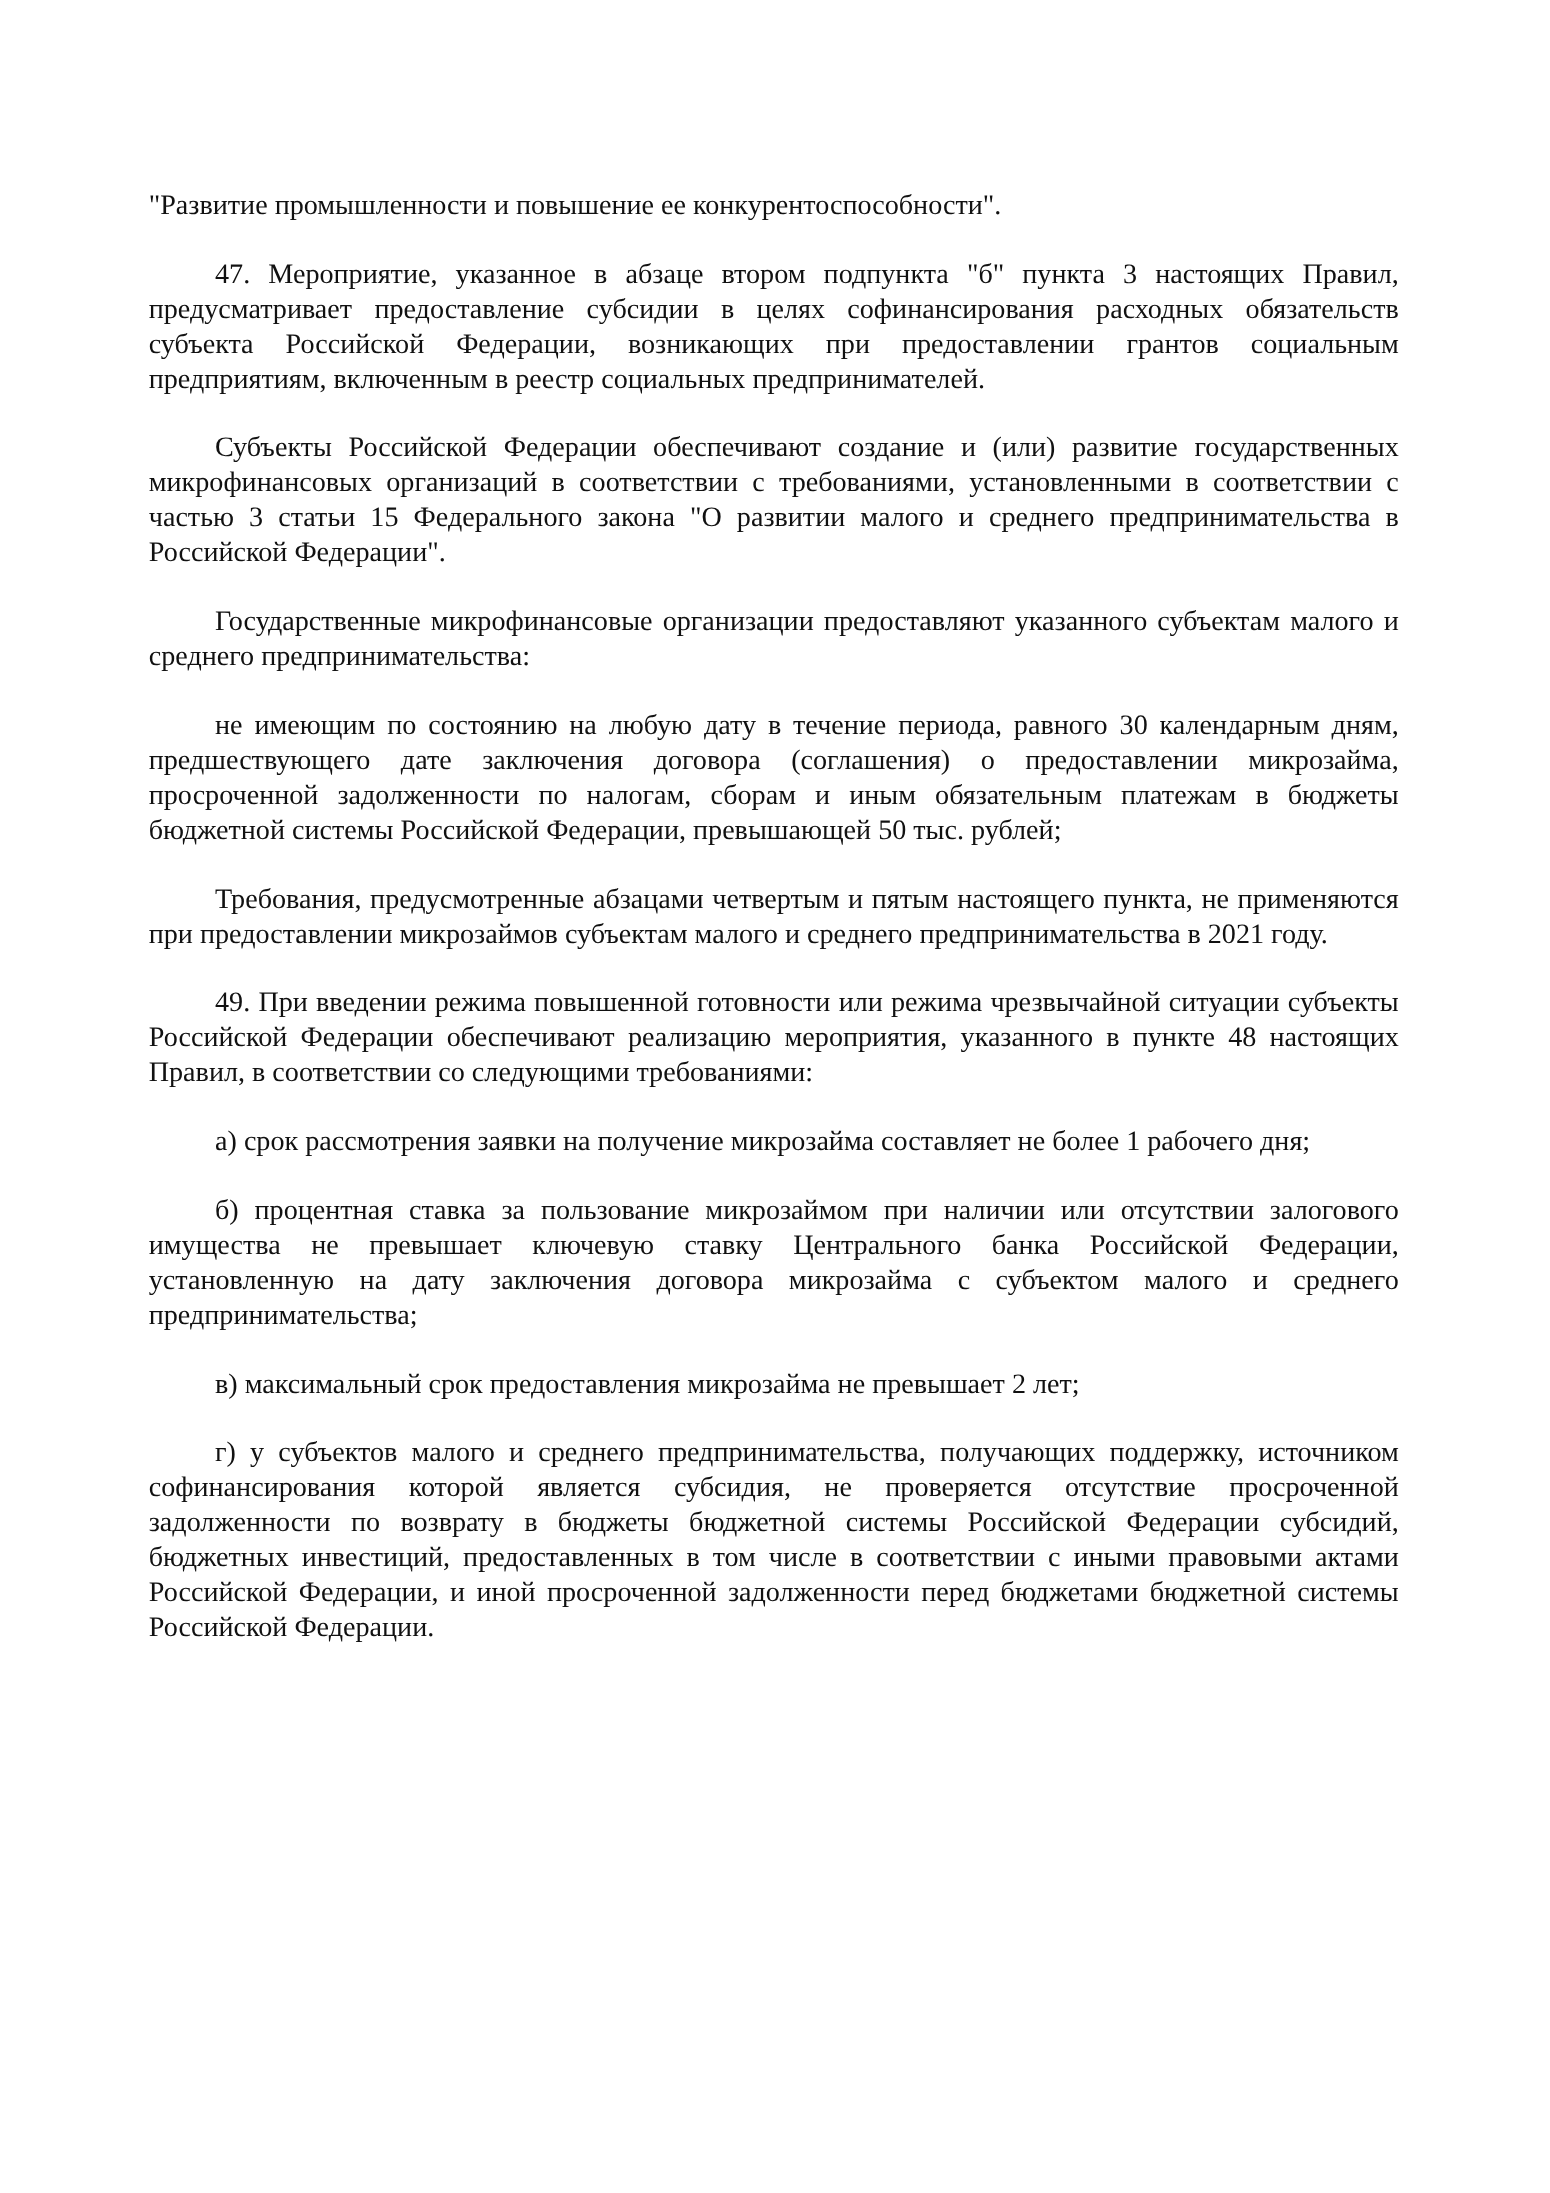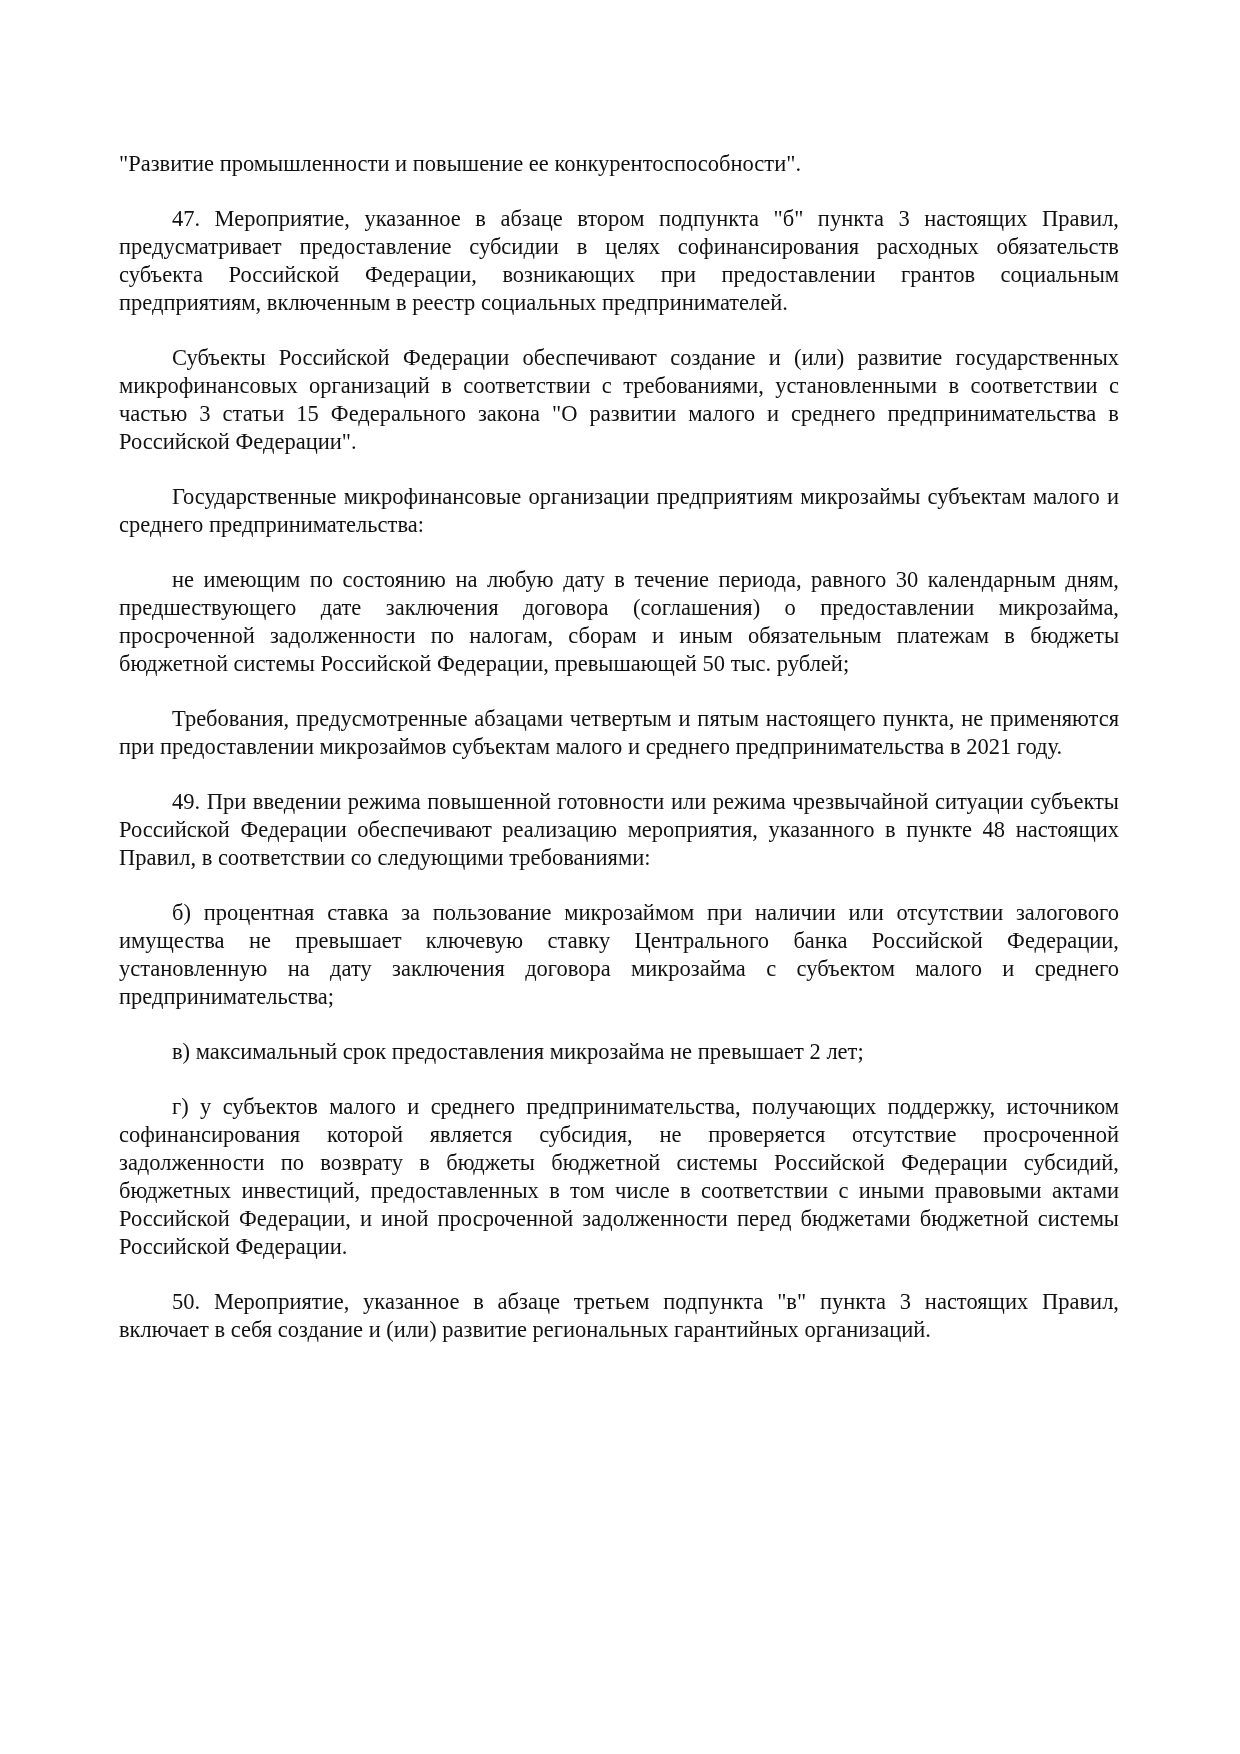--- a/index.html
+++ b/index.html
@@ -12,21 +12,21 @@
   .p { margin: 0 0 27px 0; text-align: justify; text-indent: 0; }
   .p.ind { text-indent: 53px; }
 </style>
 </head>
 <body>
 
 <div class="page">
   <p class="p">"Развитие промышленности и повышение ее конкурентоспособности".</p>
   <p class="p ind">47. Мероприятие, указанное в абзаце втором подпункта "б" пункта 3 настоящих Правил, предусматривает предоставление субсидии в целях софинансирования расходных обязательств субъекта Российской Федерации, возникающих при предоставлении грантов социальным предприятиям, включенным в реестр социальных предпринимателей.</p>
   <p class="p ind">Субъекты Российской Федерации обеспечивают создание и (или) развитие государственных микрофинансовых организаций в соответствии с требованиями, установленными в соответствии с частью 3 статьи 15 Федерального закона "О развитии малого и среднего предпринимательства в Российской Федерации".</p>
-  <p class="p ind">Государственные микрофинансовые организации предприятиям микрозаймы субъектам малого и среднего предпринимательства:</p>
+  <p class="p ind">Государственные микрофинансовые организации предоставляют указанного субъектам малого и среднего предпринимательства:</p>
   <p class="p ind">не имеющим по состоянию на любую дату в течение периода, равного 30 календарным дням, предшествующего дате заключения договора (соглашения) о предоставлении микрозайма, просроченной задолженности по налогам, сборам и иным обязательным платежам в бюджеты бюджетной системы Российской Федерации, превышающей 50 тыс. рублей;</p>
   <p class="p ind">Требования, предусмотренные абзацами четвертым и пятым настоящего пункта, не применяются при предоставлении микрозаймов субъектам малого и среднего предпринимательства в 2021 году.</p>
   <p class="p ind">49. При введении режима повышенной готовности или режима чрезвычайной ситуации субъекты Российской Федерации обеспечивают реализацию мероприятия, указанного в пункте 48 настоящих Правил, в соответствии со следующими требованиями:</p>
+  <p class="p ind">а) срок рассмотрения заявки на получение микрозайма составляет не более 1 рабочего дня;</p>
   <p class="p ind">б) процентная ставка за пользование микрозаймом при наличии или отсутствии залогового имущества не превышает ключевую ставку Центрального банка Российской Федерации, установленную на дату заключения договора микрозайма с субъектом малого и среднего предпринимательства;</p>
   <p class="p ind">в) максимальный срок предоставления микрозайма не превышает 2 лет;</p>
   <p class="p ind">г) у субъектов малого и среднего предпринимательства, получающих поддержку, источником софинансирования которой является субсидия, не проверяется отсутствие просроченной задолженности по возврату в бюджеты бюджетной системы Российской Федерации субсидий, бюджетных инвестиций, предоставленных в том числе в соответствии с иными правовыми актами Российской Федерации, и иной просроченной задолженности перед бюджетами бюджетной системы Российской Федерации.</p>
-  <p class="p ind">50. Мероприятие, указанное в абзаце третьем подпункта "в" пункта 3 настоящих Правил, включает в себя создание и (или) развитие региональных гарантийных организаций.</p>
 </div>
 
 </body></html>

